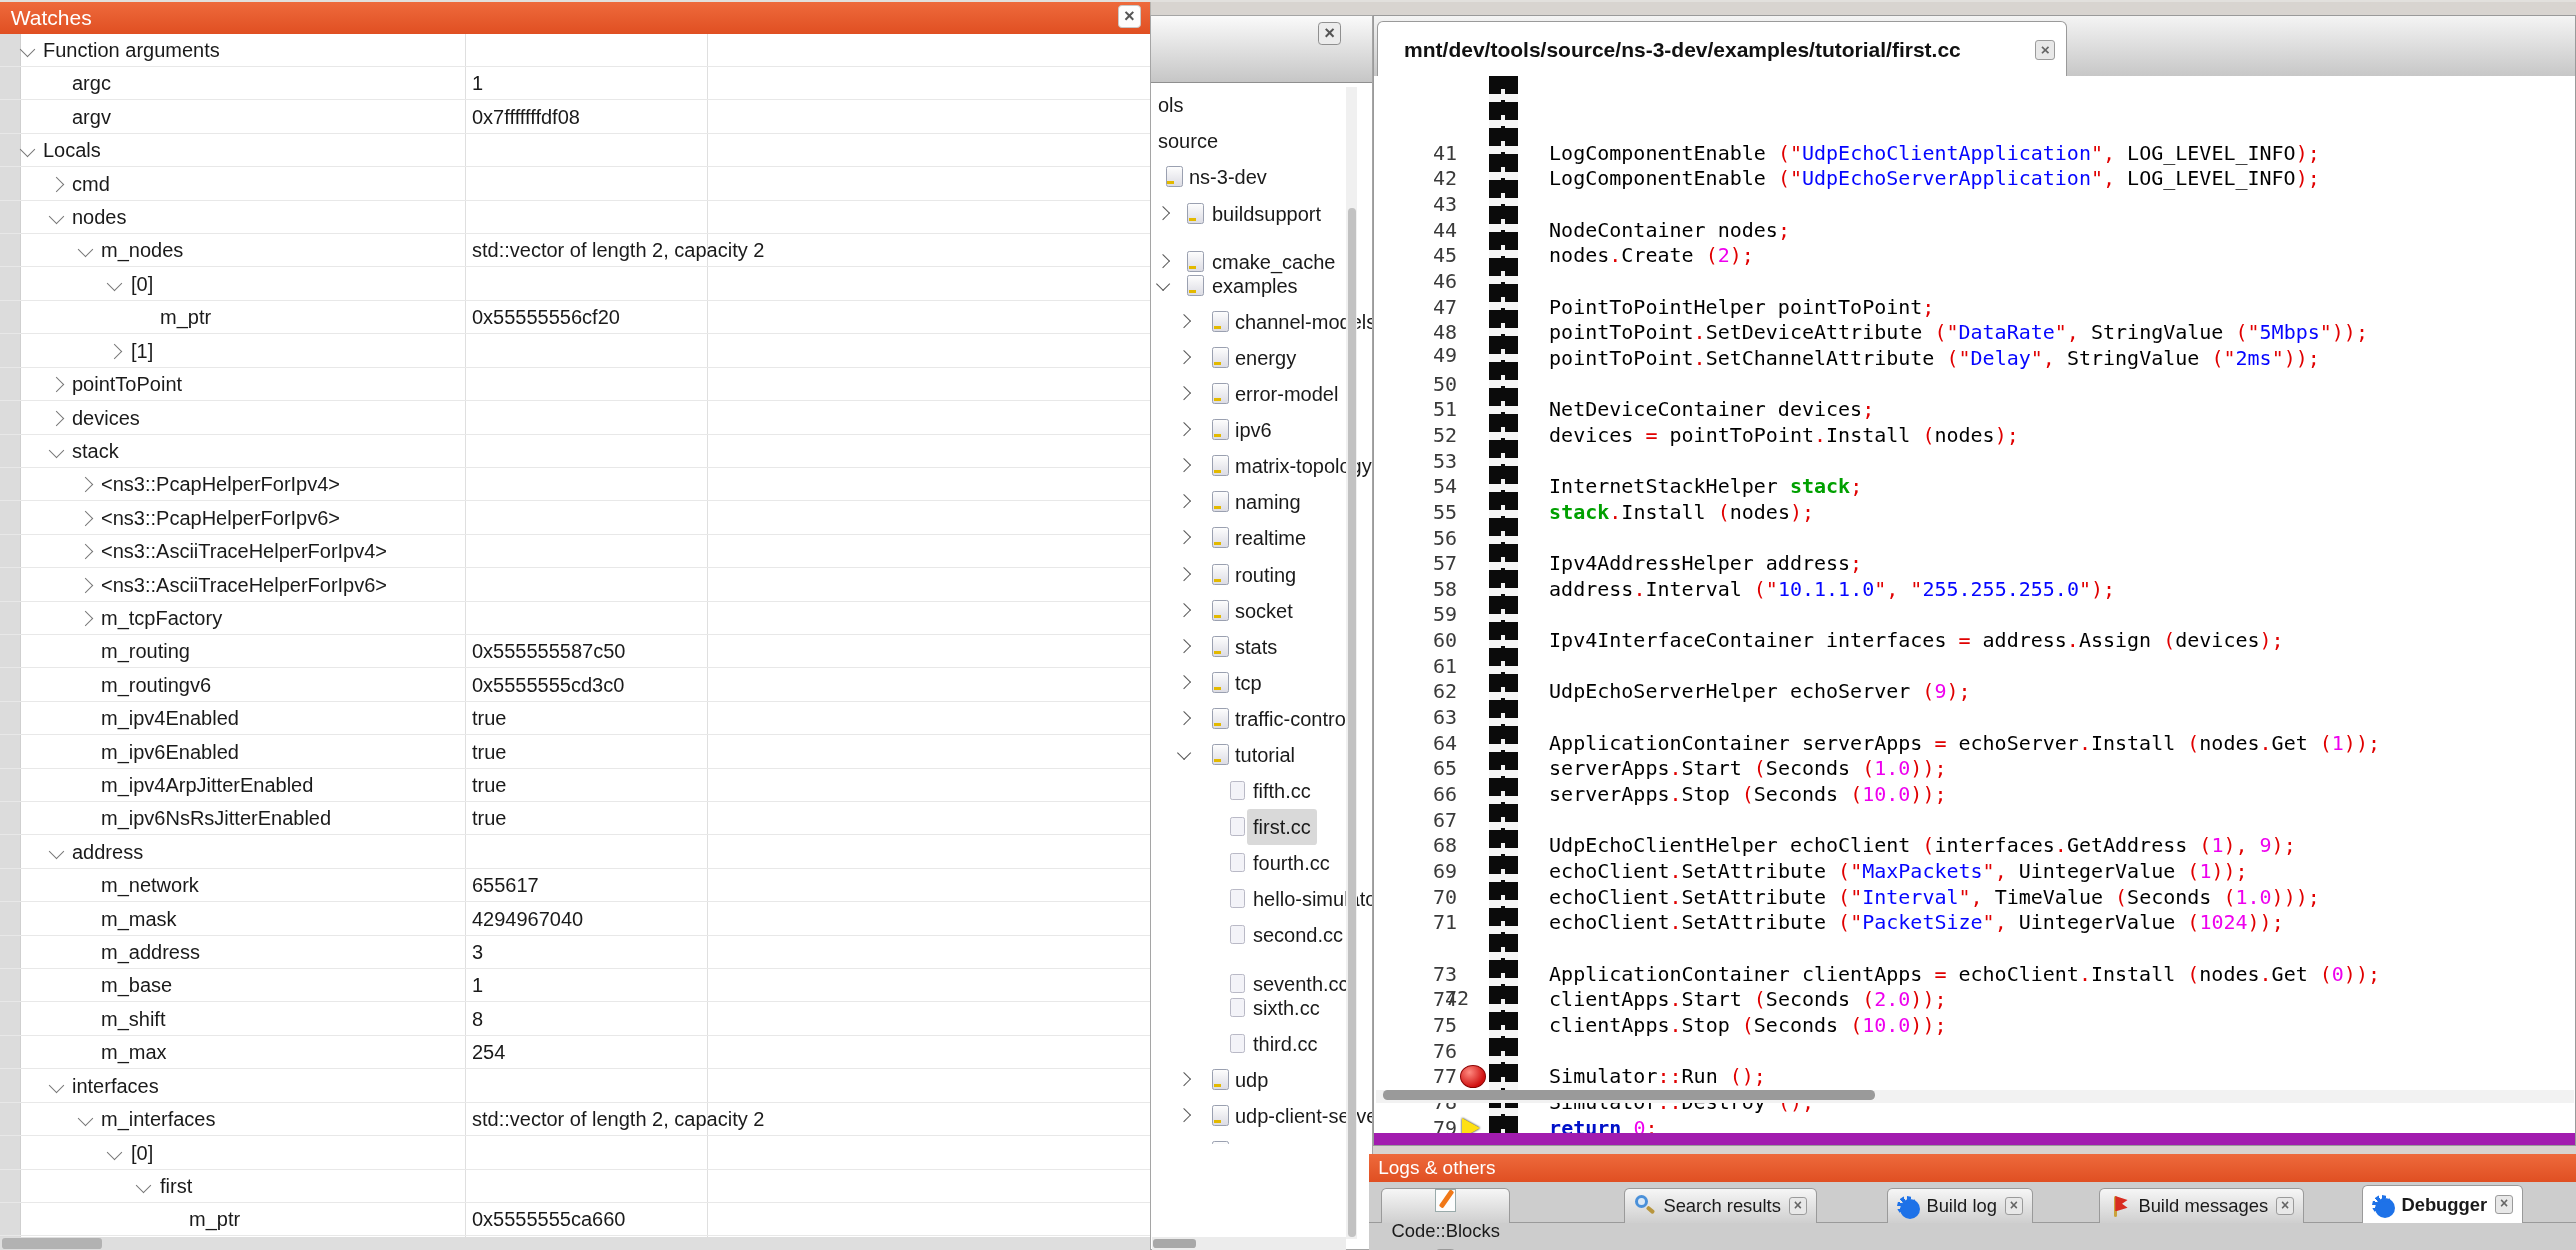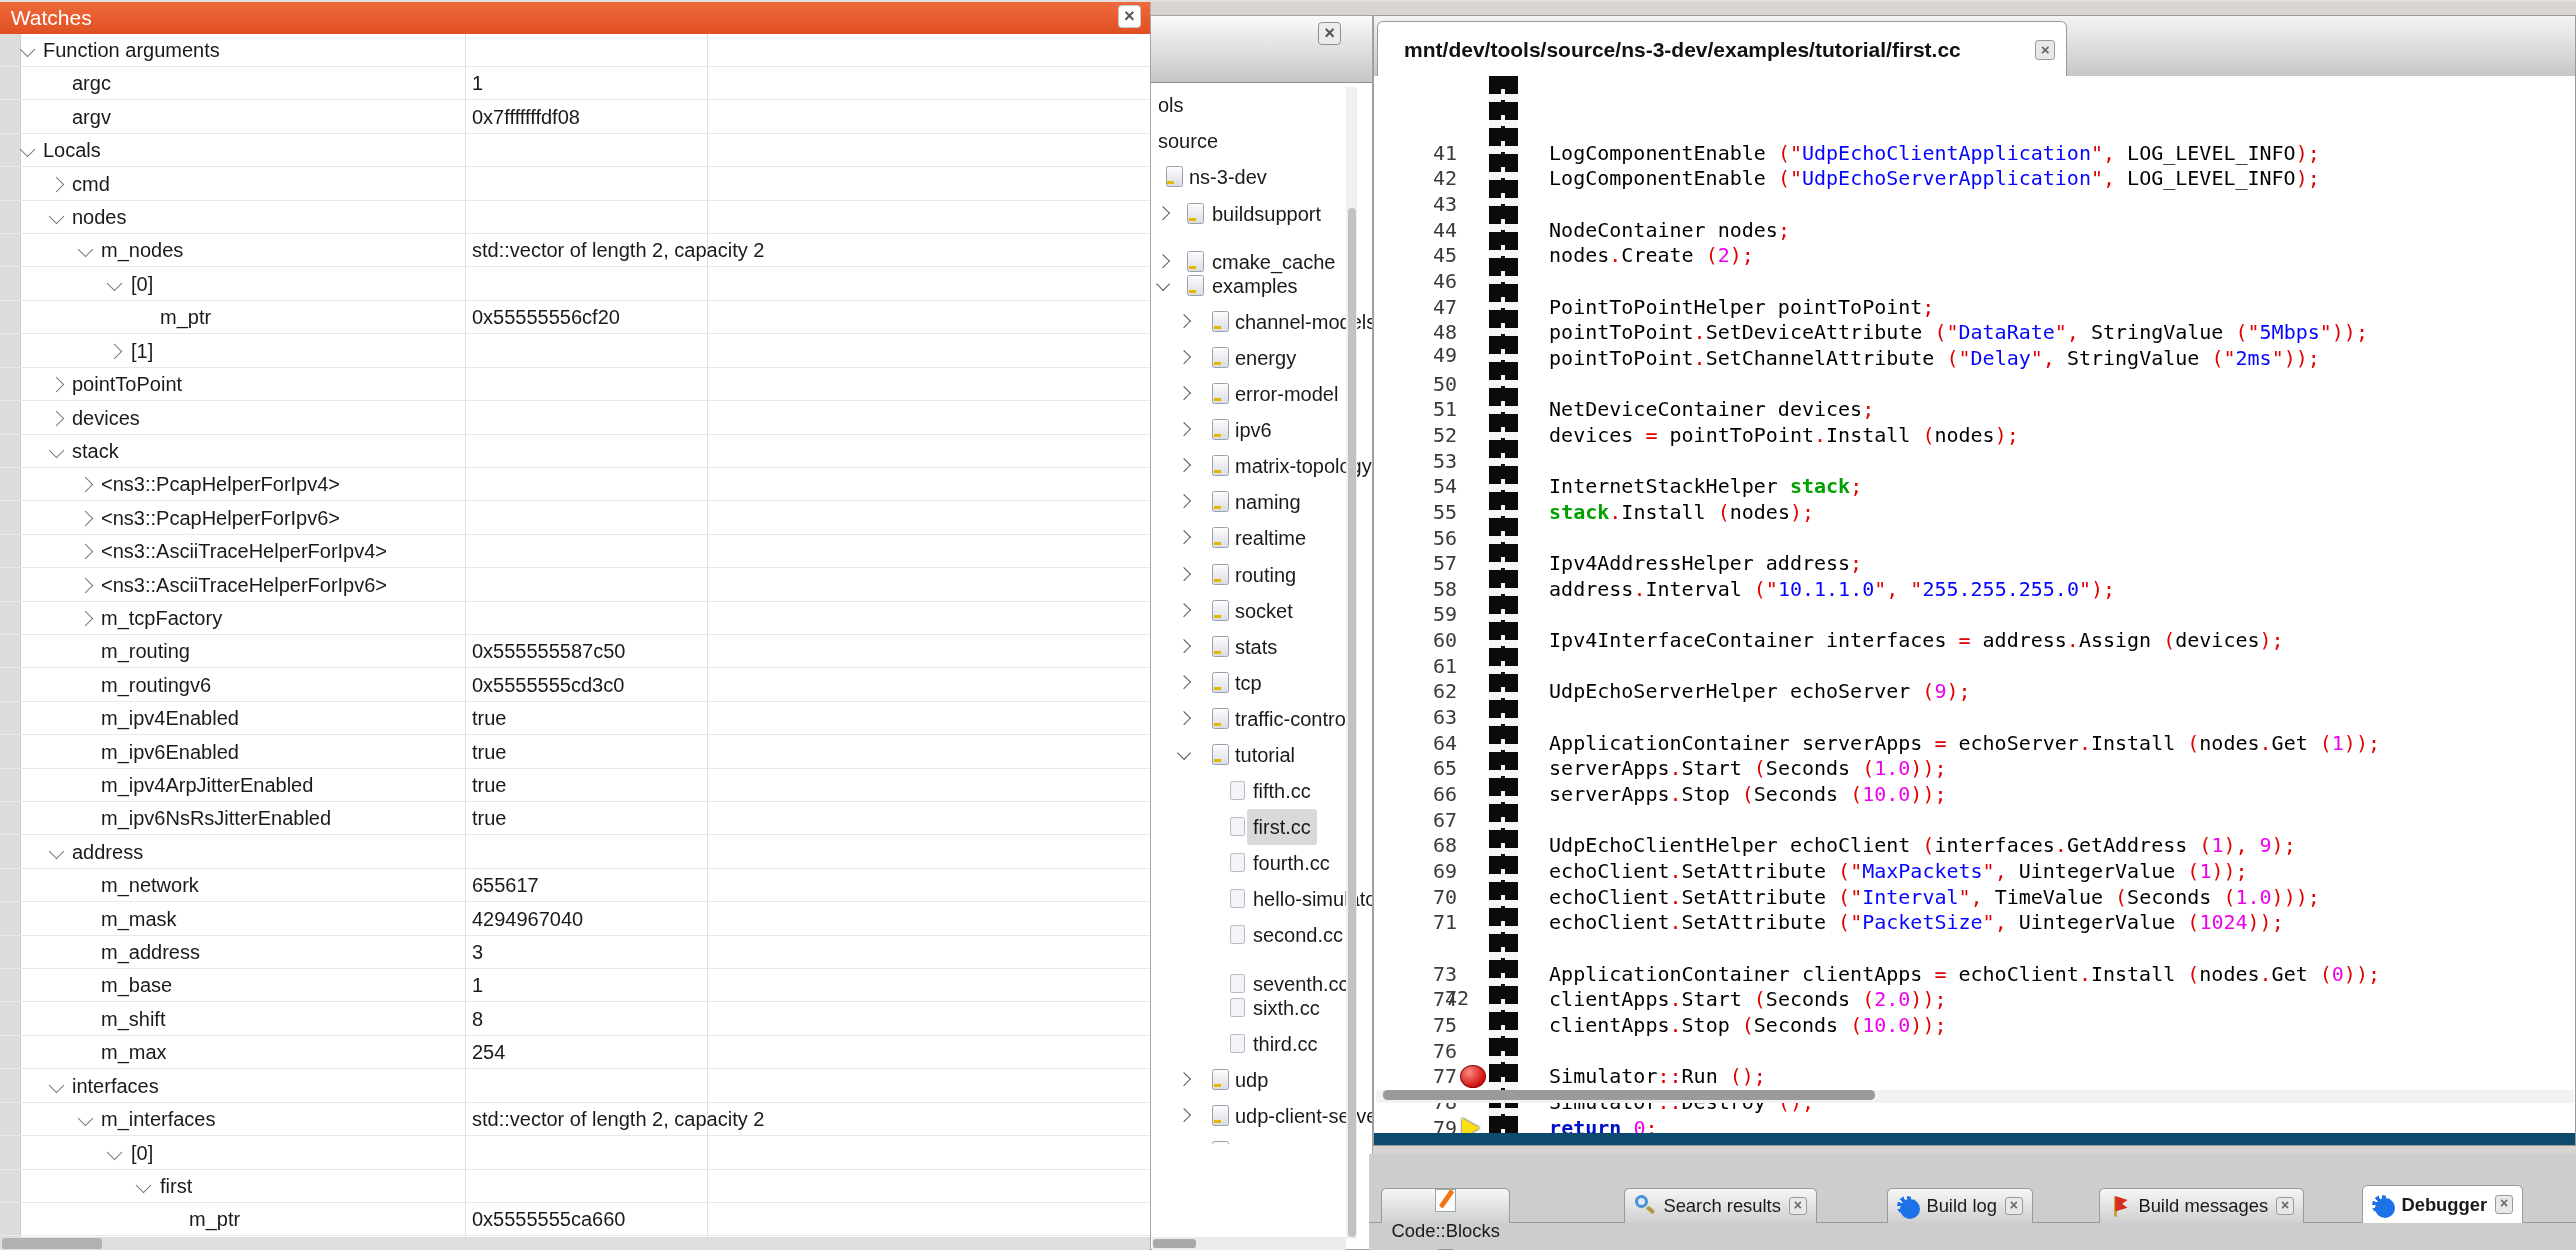--- a/index.html
+++ b/index.html
@@ -37,21 +37,21 @@
       border:1.5px solid #9aa0b0;border-radius:2.3px;box-sizing:border-box;}
   .ticon.folder:after{content:"";position:absolute;left:0.8px;bottom:1.5px;width:7px;height:3.8px;background:#e3b900;}
   .ticon.file{width:14.6px;height:18.4px;top:8.4px;background:#f3f3f8;border-color:#b9b9c6;}
   .tlabel{position:absolute;top:0;height:36px;line-height:36px;font-size:20px;color:#1a1a1a;white-space:pre;}
   .titem.sel .tlabel{background:#d9d9d9;border-radius:3.1px;padding:0 6.1px;margin-left:-6.1px;}
   #tree-vscroll{left:195px;top:71px;width:10.8px;height:1152px;background:#f0f0f0;}
   #tree-vthumb{left:197px;top:192px;width:7.7px;height:1029px;background:#c2c2c2;border-radius:3.8px;}
   #tree-hscroll{left:0.8px;top:1221px;width:194px;height:12.3px;background:#ececec;}
   #tree-hthumb{left:1.5px;top:1.5px;width:43px;height:9.2px;background:#a8a8a8;border-radius:3.1px;}
   
-  #editor{left:1373px;top:15.4px;width:1203px;height:1131px;background:#0c4a6e;border:0.8px solid #9a9a9a;box-sizing:border-box;}
+  #editor{left:1373px;top:15.4px;width:1203px;height:1131px;background:#a21caf;border:0.8px solid #9a9a9a;box-sizing:border-box;}
   #tabbar{left:0;top:0;width:100%;height:60px;background:linear-gradient(#f4f4f4,#c7c7c7);border-bottom:0.8px solid #9a9a9a;}
   #edtab{left:3.1px;top:4.6px;width:688px;height:55px;background:#fff;border:0.8px solid #9a9a9a;border-bottom:none;
       border-radius:6.1px 6.1px 0 0;}
   #edtab-label{position:absolute;left:26px;top:0;height:55px;line-height:55px;font-size:21px;font-weight:bold;color:#111;white-space:pre;}
   .boxx{position:absolute;width:20px;height:20px;border:1.5px solid #9a9a9a;background:#e8e8e8;border-radius:3.1px;
       color:#666;font-size:15.4px;font-weight:bold;text-align:center;line-height:17px;box-sizing:border-box;}
   #edtab-close{right:10.8px;top:18.4px;}
   #code{left:0;top:60px;width:1201px;height:1057px;background:#fff;overflow:hidden;}
   .lnum{position:absolute;left:0;width:83px;font-family:"DejaVu Sans Mono",monospace;font-size:20px;
       line-height:26px;color:#3a3a3a;text-align:right;}
@@ -510,20 +510,23 @@
         <div class="curarrow" style="top: 1042px;"></div>
         <div class="cline" style="top: 1039px;"><span class="tk-t">  </span><span class="tk-k">return</span><span class="tk-t"> </span><span class="tk-n">0</span><span class="tk-r">;</span></div>
         <div class="cline" style="top: 1090px;"></div>
       </div>
   </div>
   <div id="ed-hscroll" class="abs"></div>
   <div id="ed-hthumb" class="abs"></div>
 </div>
 
 <div id="logs" class="abs">
+  <div id="logs-header" class="abs">
+    <span>Logs &amp; others</span>
+  </div>
   <div id="logs-tabs" class="abs">
       <div class="ltab" style="left: 12.3px; flex-direction: column;">
         <span class="ic ic-pencil"></span>
         <span class="llabel">Code::Blocks</span>
         <span class="tclose">×</span>
       </div>
       <div class="ltab" style="left: 255px;">
         <span class="ic ic-search"></span>
         <span class="llabel">Search results</span>
         <span class="tclose">×</span>

